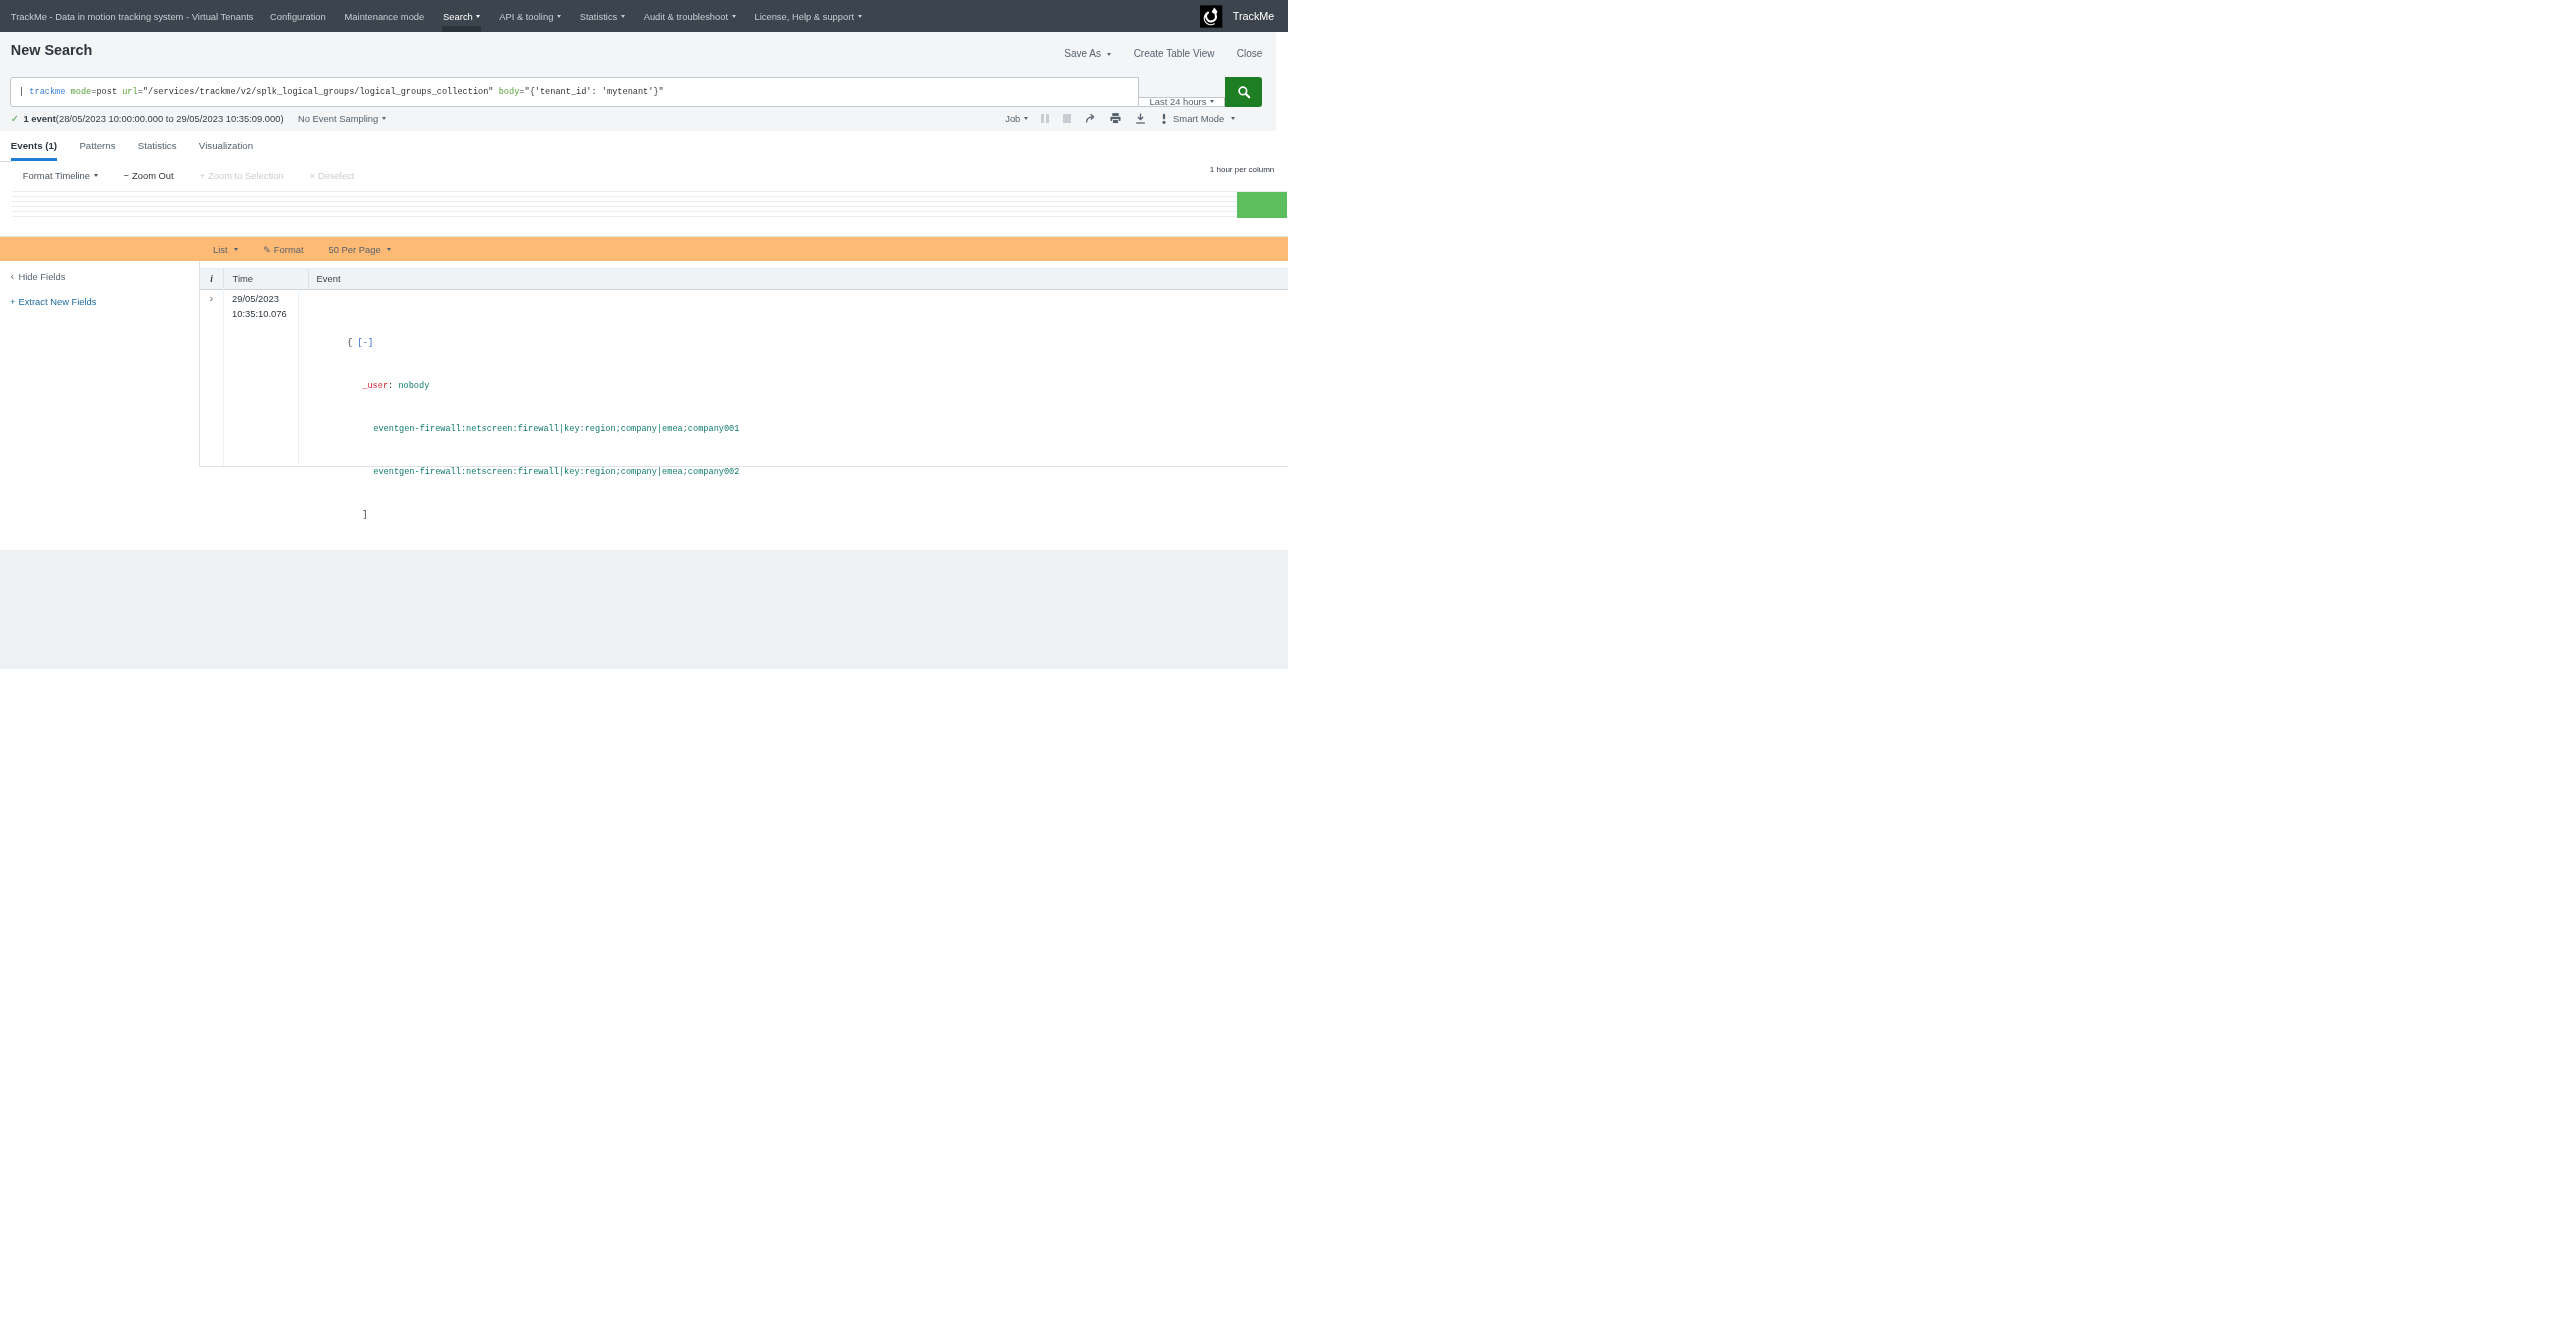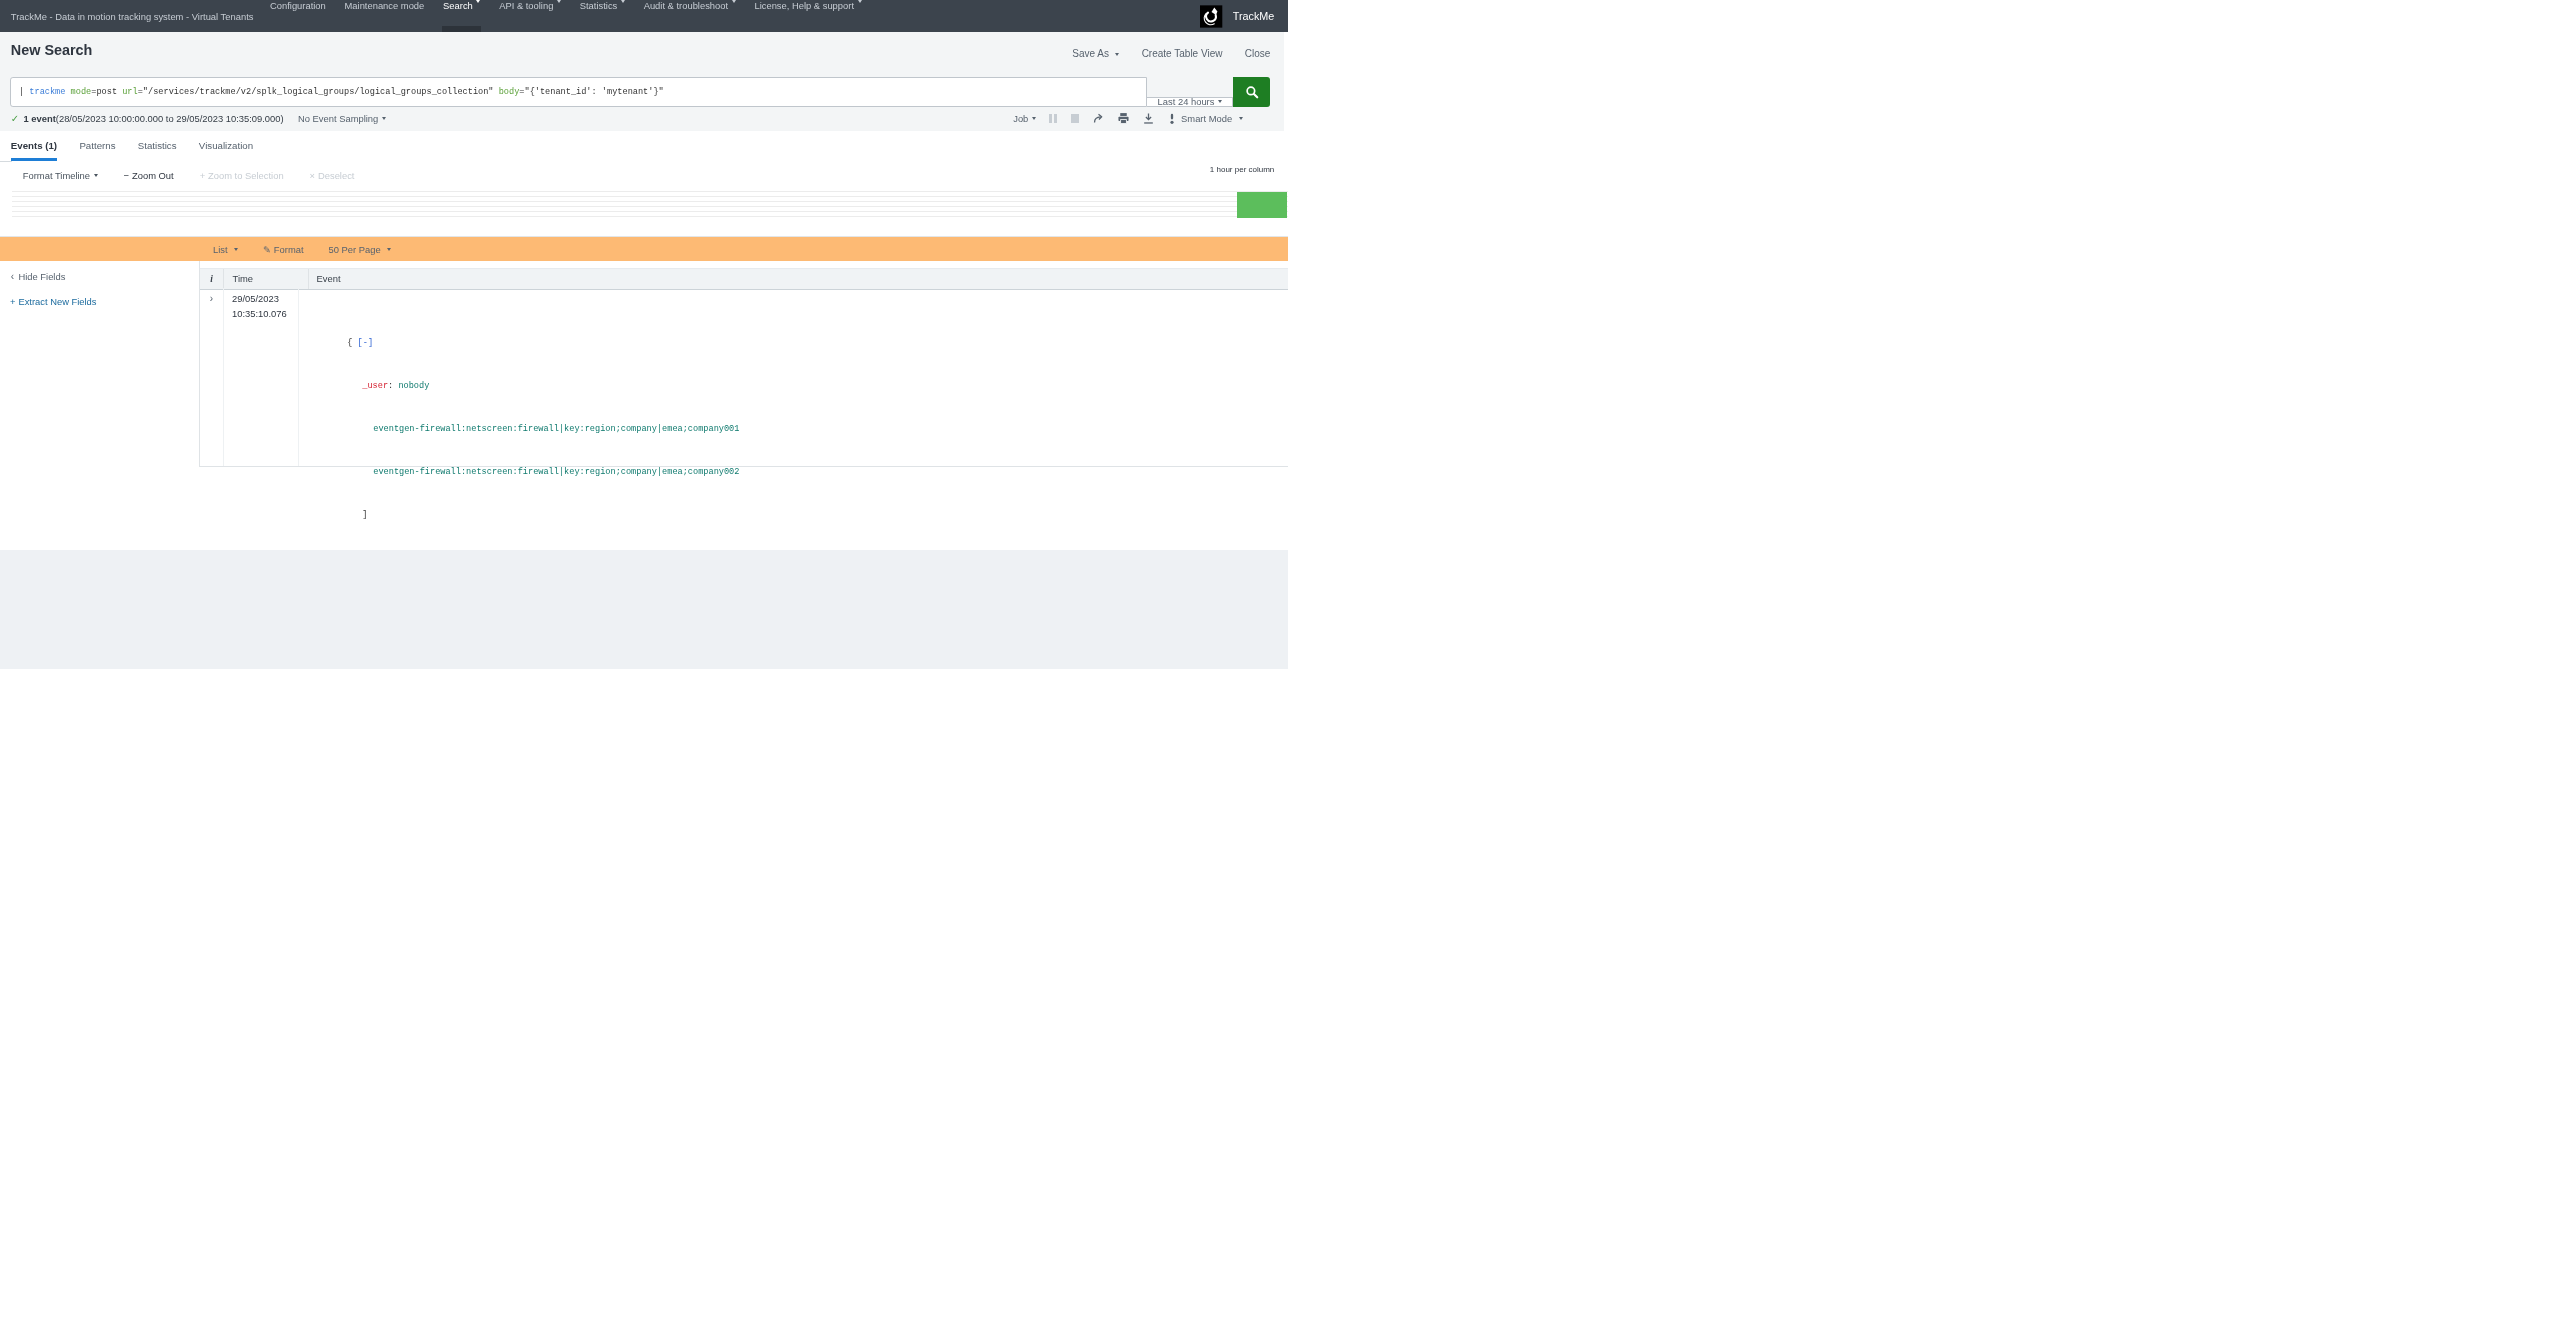--- a/index.html
+++ b/index.html
@@ -6,33 +6,33 @@
   body{
     width:1288px;height:669px;position:relative;overflow:hidden;
     font-family:"Liberation Sans",sans-serif;background:#fff;color:#2f3640;
   }
   [data-interactable="true"]{cursor:pointer;}
 
   
   .topnav{position:absolute;top:0;left:0;right:0;height:32px;background:#3c444d;
     display:flex;align-items:center;font-size:9.4px;color:#c6ccd3;z-index:5;}
   .app-title{margin-left:10.8px;margin-right:7.2px;white-space:nowrap;}
-  .nav-item{padding:0 9.4px;height:32px;display:flex;align-items:flex-start;position:relative;white-space:nowrap;}
+  .nav-item{padding:0 9.4px;height:32px;display:flex;align-items:center;position:relative;white-space:nowrap;}
   .nav-item.active{color:#fff;}
   .nav-item.active::after{content:"";position:absolute;left:8.6px;right:8.6px;bottom:0;height:6.5px;background:#2d333a;}
   .nav-right{margin-left:auto;display:flex;align-items:center;gap:10px;margin-right:13.7px;}
   .logo-box{width:22.3px;height:23px;display:block;}
   .brand{color:#fff;font-size:10.8px;}
 
   .crt{display:inline-block;width:0;height:0;border-left:2.9px solid transparent;
     border-right:2.9px solid transparent;border-top:3.6px solid currentColor;
     margin-left:3.6px;vertical-align:middle;}
 
   
-  .header-band{position:absolute;top:32px;left:0;right:4px;height:99px;background:#f3f5f6;}
+  .header-band{position:absolute;top:32px;left:0;right:12px;height:99px;background:#f3f5f6;}
   .page-title{position:absolute;left:10.8px;top:10px;font-size:14.4px;font-weight:bold;color:#2f3640;}
   .header-actions{position:absolute;right:13.7px;top:16px;display:flex;gap:22.3px;font-size:10px;color:#57626e;align-items:center;}
 
   
   .search-row{position:absolute;top:45px;left:10px;right:13.7px;height:29.6px;display:flex;}
   .search-input{flex:1;background:#fff;border:0.7px solid #c0c6cc;border-radius:2.9px 0 0 2.9px;
     display:flex;align-items:center;padding-left:8px;
     font-family:"Liberation Mono",monospace;font-size:8.6px;color:#333;white-space:pre;overflow:hidden;}
   .tk-command{color:#3b7dd8;}
   .tk-param{color:#5ba139;}

